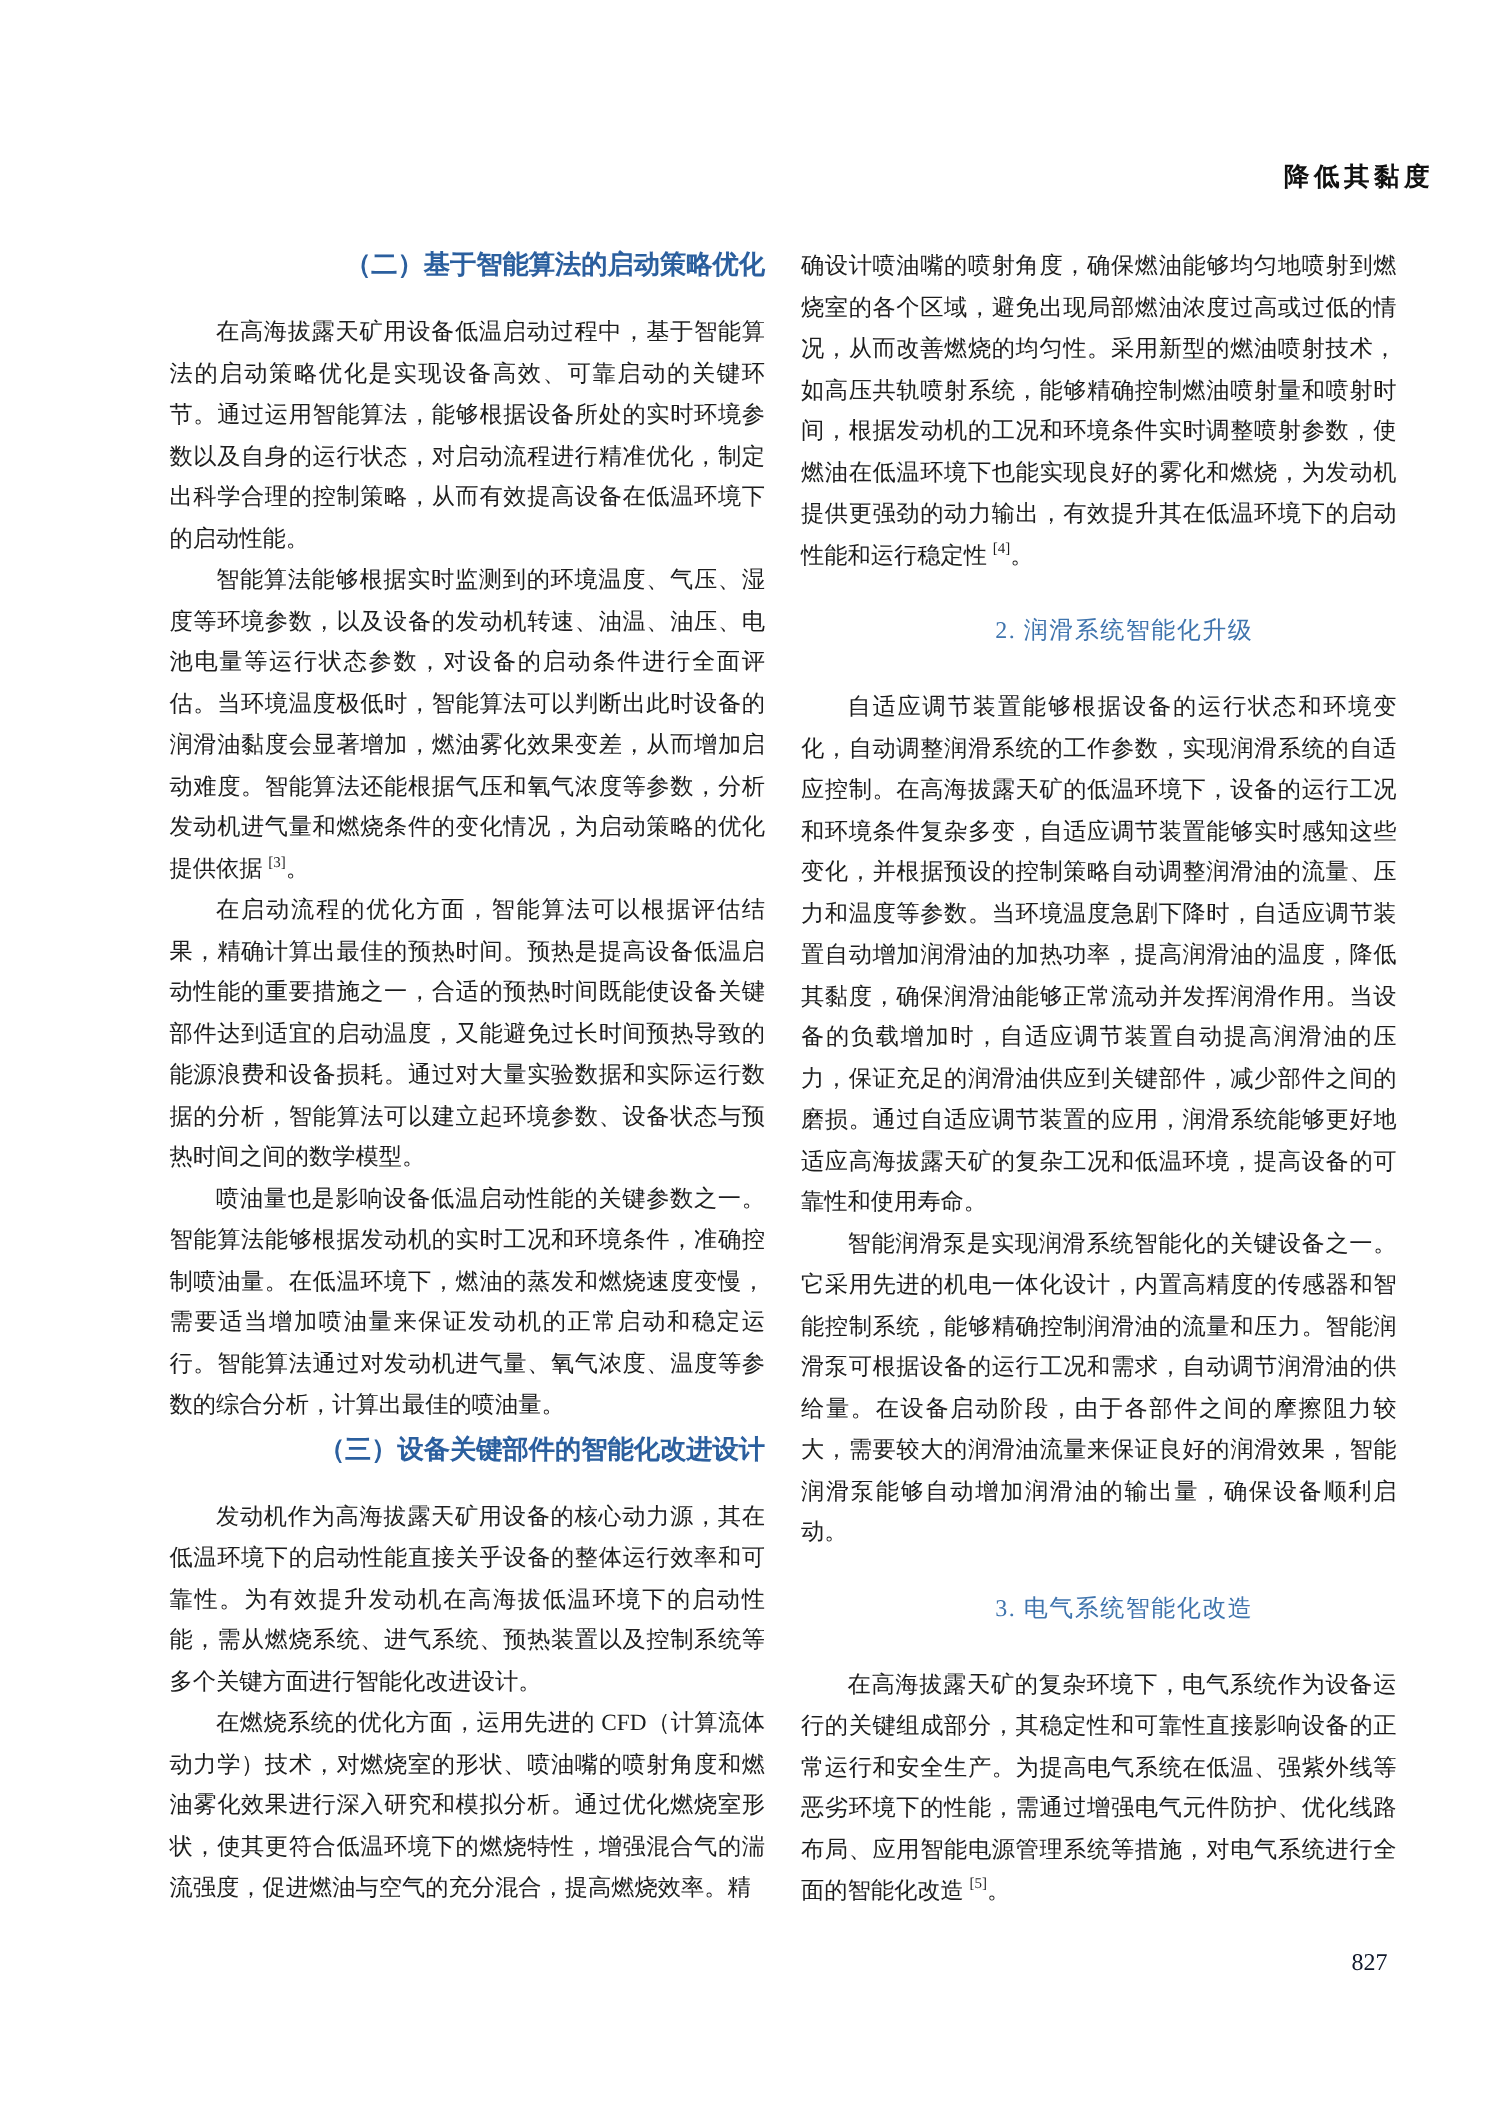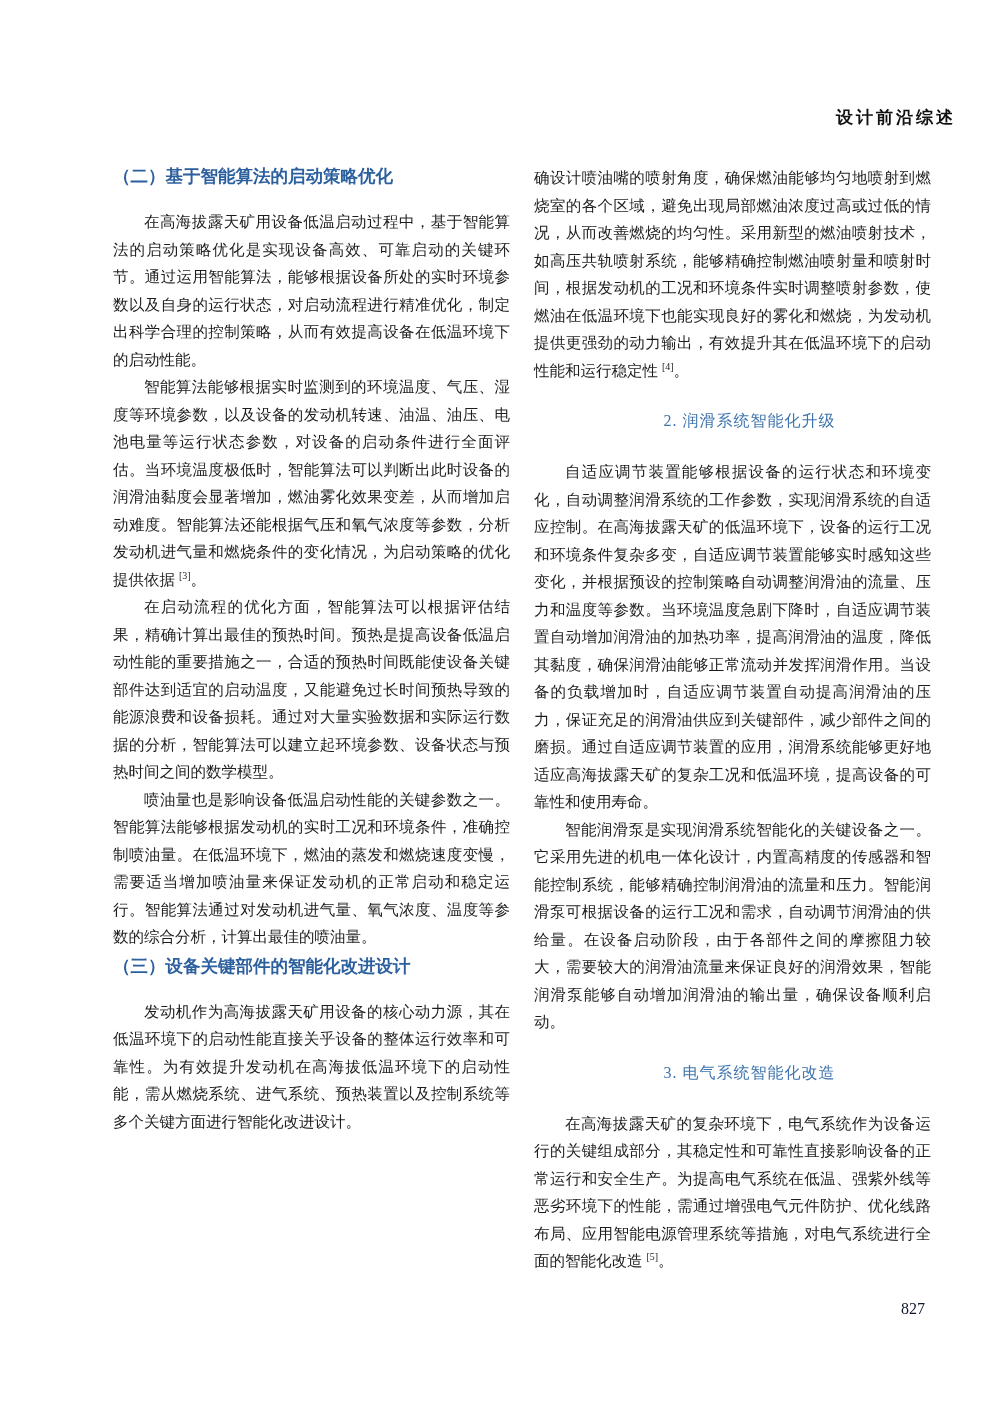--- a/index.html
+++ b/index.html
@@ -47,21 +47,21 @@
   p.body-para.no-indent {
     text-indent: 0;
   }
   h2.section-heading {
     font-family: "Liberation Sans", sans-serif;
     font-weight: bold;
     font-size: 17.5px;
     line-height: 24px;
     color: #2b5f9e;
     margin: 0 0 20px 0;
-    text-align: left;
+    text-align: right;
   }
   h2.section-heading.mid {
     margin-top: 3px;
   }
   h3.sub-heading {
     font-family: "Liberation Serif", serif;
     font-weight: normal;
     font-size: 16px;
     line-height: 22px;
     color: #3f74ad;
@@ -87,40 +87,41 @@
     right: 67px;
     top: 1300px;
     font-family: "Liberation Serif", serif;
     font-size: 16px;
     color: #0f172a;
   }
 </style>
 </head>
 <body>
 
-<div class="running-head">设计前沿综述</div>
+<div class="running-head">降低其黏度</div>
 
 <div class="columns">
 
   <div class="col left-col">
     <h2 class="section-heading">（二）基于智能算法的启动策略优化</h2>
 
     <p class="body-para">在高海拔露天矿用设备低温启动过程中，基于智能算法的启动策略优化是实现设备高效、可靠启动的关键环节。通过运用智能算法，能够根据设备所处的实时环境参数以及自身的运行状态，对启动流程进行精准优化，制定出科学合理的控制策略，从而有效提高设备在低温环境下的启动性能。</p>
 
     <p class="body-para"><span>智能算法能够根据实时监测到的环境温度、气压、湿度等环境参数，以及设备的发动机转速、油温、油压、电池电量等运行状态参数，对设备的启动条件进行全面评估。当环境温度极低时，智能算法可以判断出此时设备的润滑油黏度会显著增加，燃油雾化效果变差，从而增加启动难度。智能算法还能根据气压和氧气浓度等参数，分析发动机进气量和燃烧条件的变化情况，为启动策略的优化提供依据 </span><sup class="ref-mark">[3]</sup><span>。</span></p>
 
     <p class="body-para">在启动流程的优化方面，智能算法可以根据评估结果，精确计算出最佳的预热时间。预热是提高设备低温启动性能的重要措施之一，合适的预热时间既能使设备关键部件达到适宜的启动温度，又能避免过长时间预热导致的能源浪费和设备损耗。通过对大量实验数据和实际运行数据的分析，智能算法可以建立起环境参数、设备状态与预热时间之间的数学模型。</p>
 
     <p class="body-para">喷油量也是影响设备低温启动性能的关键参数之一。智能算法能够根据发动机的实时工况和环境条件，准确控制喷油量。在低温环境下，燃油的蒸发和燃烧速度变慢，需要适当增加喷油量来保证发动机的正常启动和稳定运行。智能算法通过对发动机进气量、氧气浓度、温度等参数的综合分析，计算出最佳的喷油量。</p>
 
     <h2 class="section-heading mid">（三）设备关键部件的智能化改进设计</h2>
 
 
     <p class="body-para">发动机作为高海拔露天矿用设备的核心动力源，其在低温环境下的启动性能直接关乎设备的整体运行效率和可靠性。为有效提升发动机在高海拔低温环境下的启动性能，需从燃烧系统、进气系统、预热装置以及控制系统等多个关键方面进行智能化改进设计。</p>
 
+    <p class="body-para">在燃烧系统的优化方面，运用先进的 CFD（计算流体动力学）技术，对燃烧室的形状、喷油嘴的喷射角度和燃油雾化效果进行深入研究和模拟分析。通过优化燃烧室形状，使其更符合低温环境下的燃烧特性，增强混合气的湍流强度，促进燃油与空气的充分混合，提高燃烧效率。精</p>
   </div>
 
   <div class="col right-col">
     <p class="body-para no-indent"><span>确设计喷油嘴的喷射角度，确保燃油能够均匀地喷射到燃烧室的各个区域，避免出现局部燃油浓度过高或过低的情况，从而改善燃烧的均匀性。采用新型的燃油喷射技术，如高压共轨喷射系统，能够精确控制燃油喷射量和喷射时间，根据发动机的工况和环境条件实时调整喷射参数，使燃油在低温环境下也能实现良好的雾化和燃烧，为发动机提供更强劲的动力输出，有效提升其在低温环境下的启动性能和运行稳定性 </span><sup class="ref-mark">[4]</sup><span>。</span></p>
 
     <h3 class="sub-heading">2. 润滑系统智能化升级</h3>
 
 
     <p class="body-para">自适应调节装置能够根据设备的运行状态和环境变化，自动调整润滑系统的工作参数，实现润滑系统的自适应控制。在高海拔露天矿的低温环境下，设备的运行工况和环境条件复杂多变，自适应调节装置能够实时感知这些变化，并根据预设的控制策略自动调整润滑油的流量、压力和温度等参数。当环境温度急剧下降时，自适应调节装置自动增加润滑油的加热功率，提高润滑油的温度，降低其黏度，确保润滑油能够正常流动并发挥润滑作用。当设备的负载增加时，自适应调节装置自动提高润滑油的压力，保证充足的润滑油供应到关键部件，减少部件之间的磨损。通过自适应调节装置的应用，润滑系统能够更好地适应高海拔露天矿的复杂工况和低温环境，提高设备的可靠性和使用寿命。</p>
 

